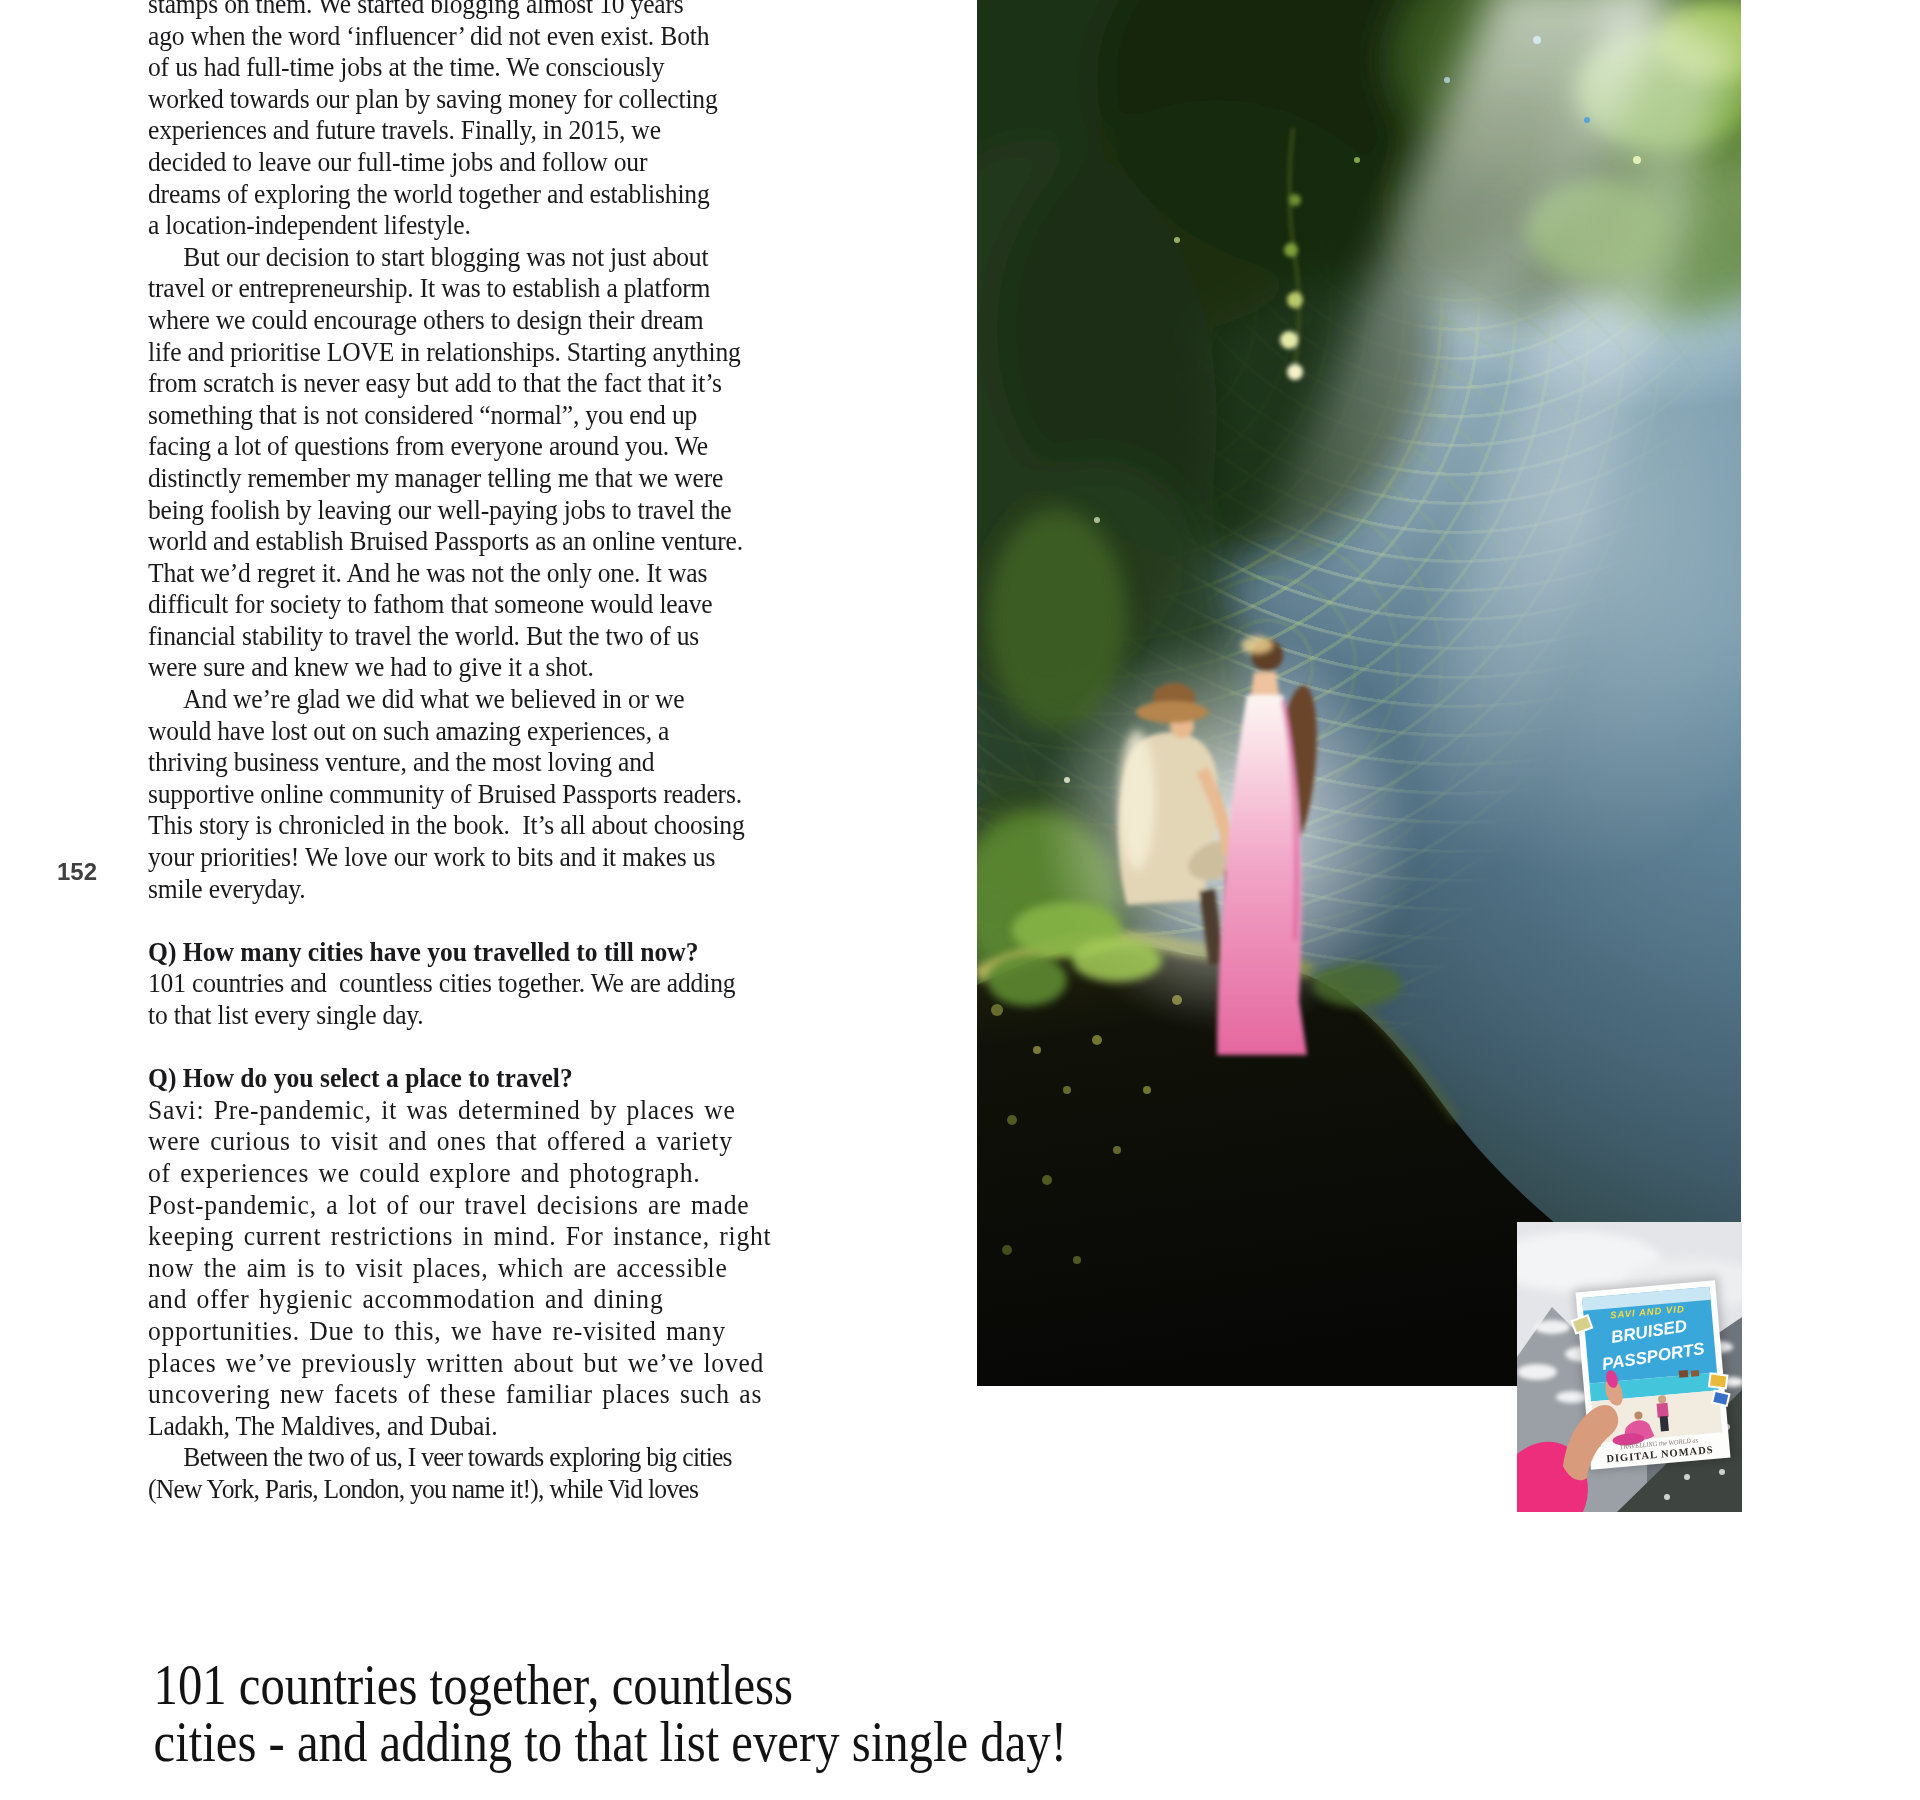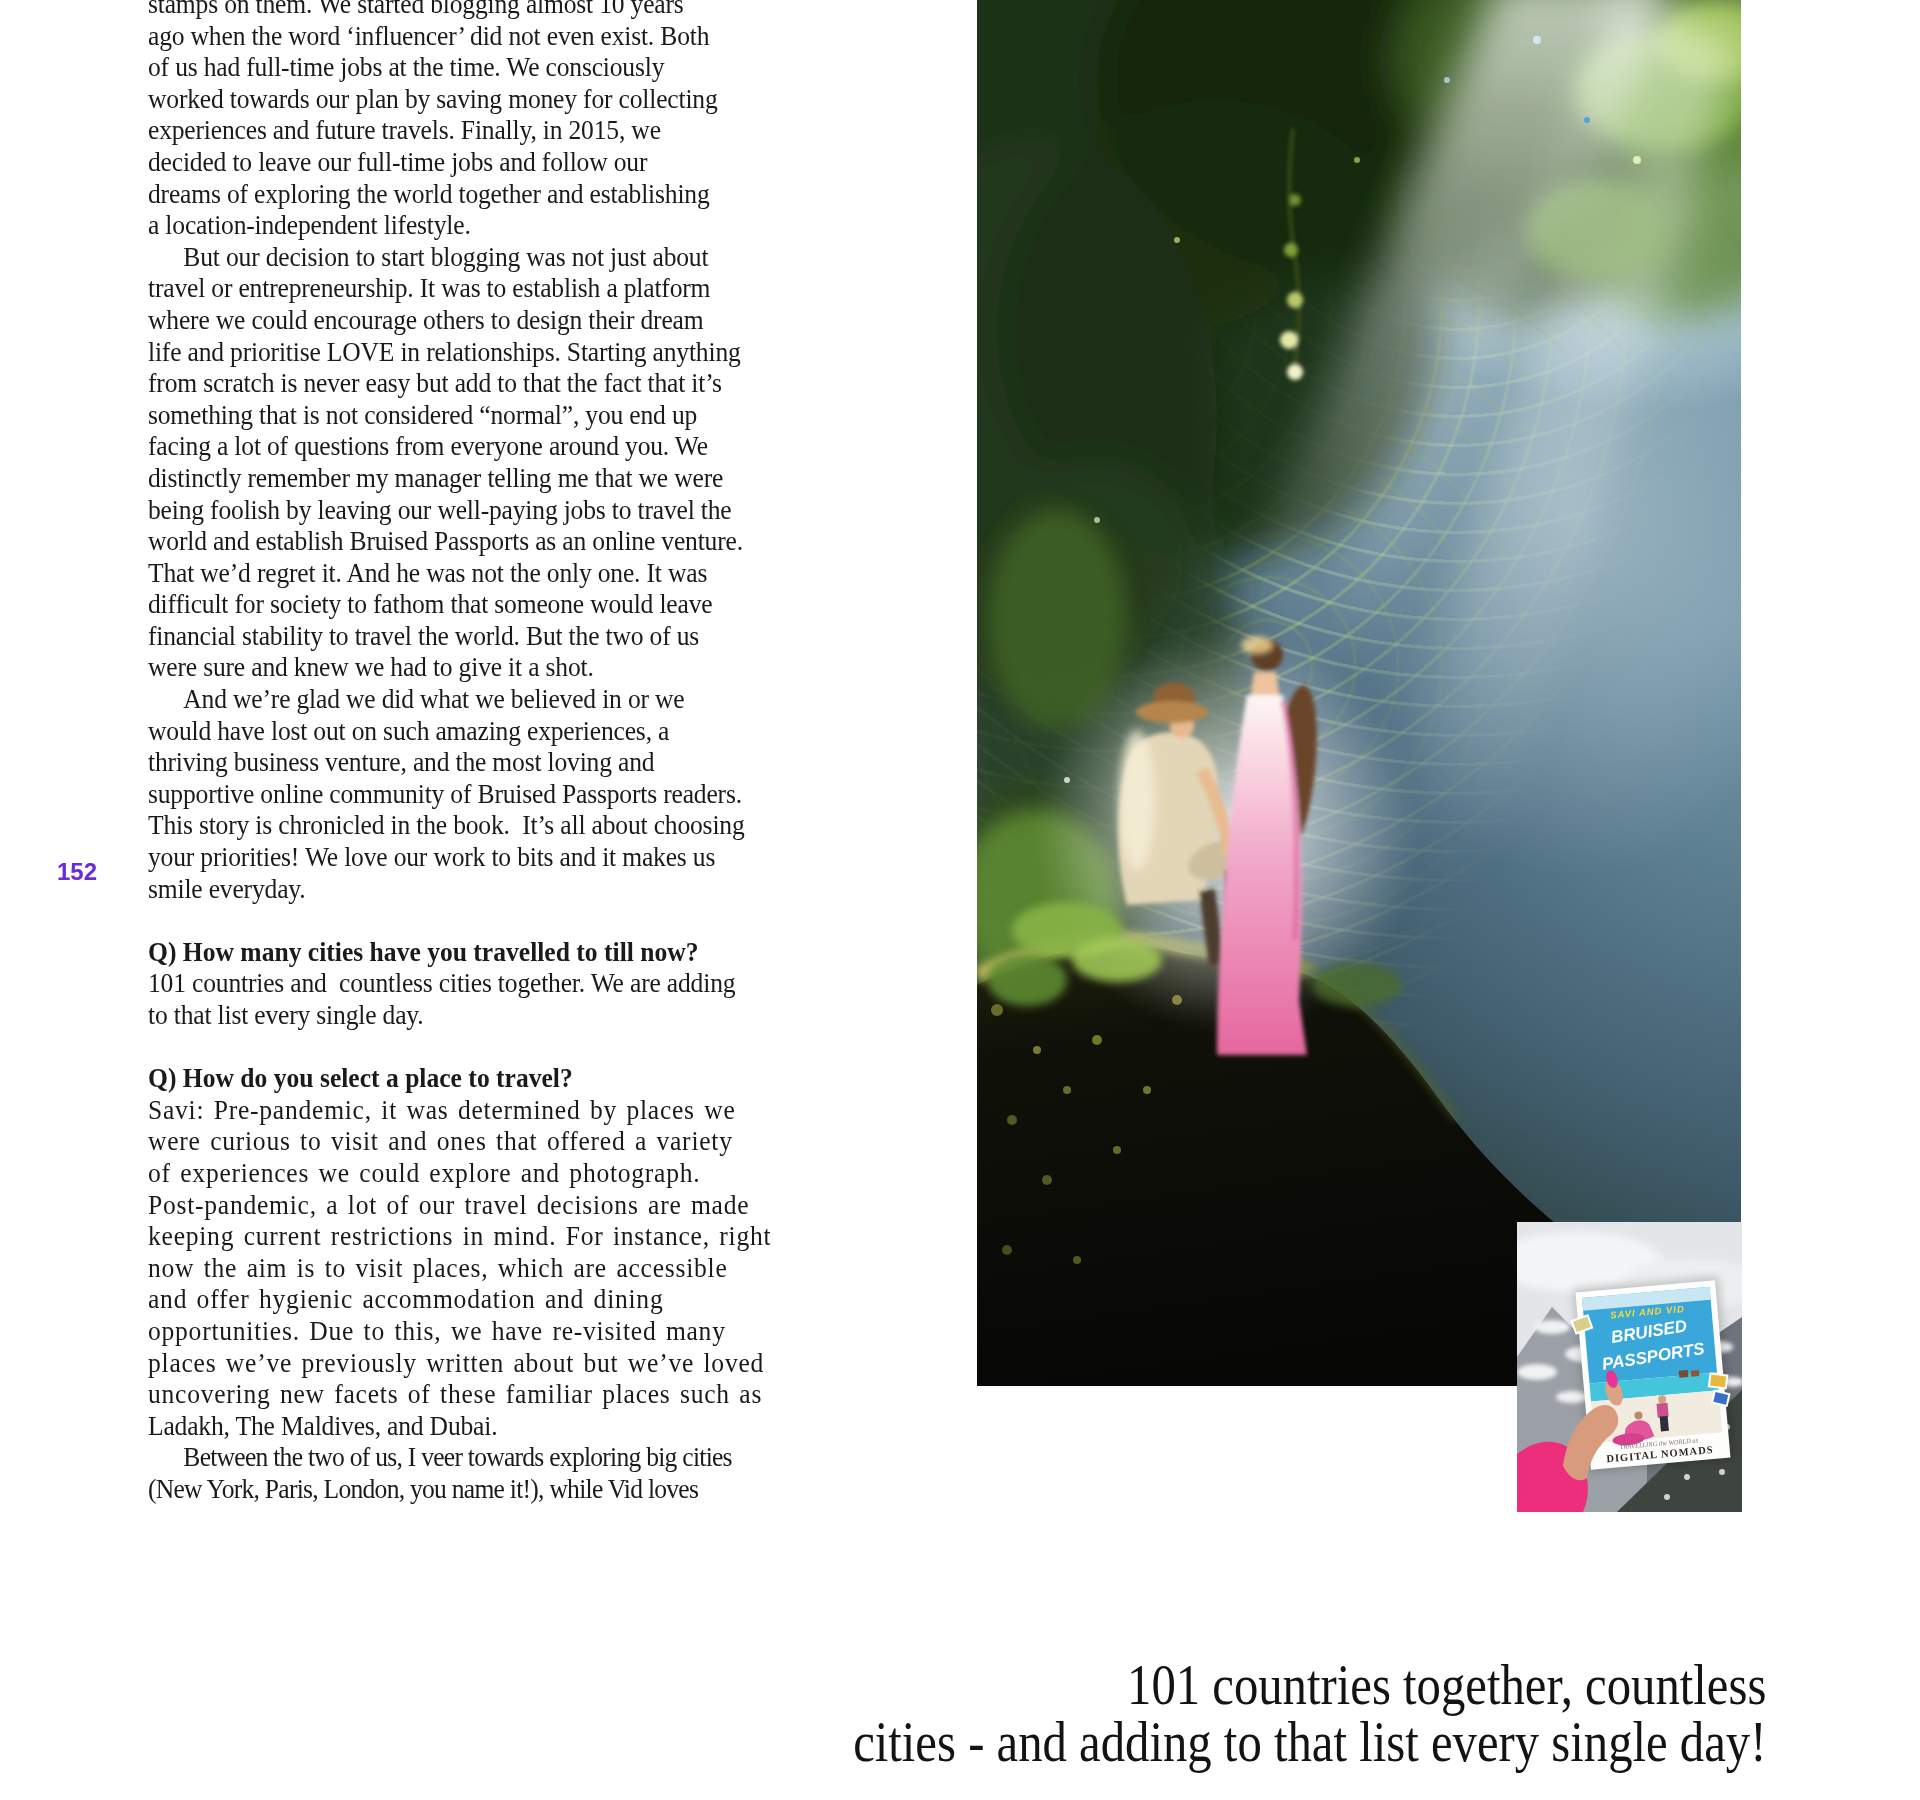--- a/index.html
+++ b/index.html
@@ -10,41 +10,41 @@
   
   .text-column{position:absolute;left:148px;top:-12px;width:880px;color:#1a1a1c;}
   .line{height:31.6px;line-height:31.6px;font-size:27.5px;white-space:pre;
         transform:scaleX(0.93);transform-origin:0 50%;letter-spacing:-0.2px;}
   .line.bold{font-weight:bold;letter-spacing:0;}
   .line.indent{padding-left:38px;}
   .line.wide{letter-spacing:0.8px;word-spacing:2.5px;}
   .line.tight{letter-spacing:-0.8px;}
 
   .page-number{position:absolute;left:57px;top:858px;font-family:"Liberation Sans",sans-serif;
-        font-weight:bold;font-size:24px;color:#6d28d9;}
+        font-weight:bold;font-size:24px;color:#404040;}
 
   
   .photo-main{position:absolute;left:977px;top:0;width:764px;height:1386px;overflow:hidden;background:#22331f;}
   .photo-base{position:absolute;inset:0;background:
     radial-gradient(ellipse 480px 400px at 88% 8%, #ffffff 0%, #edf6fa 28%, rgba(205,228,238,0.55) 52%, rgba(160,195,210,0) 75%),
     radial-gradient(ellipse 700px 900px at 100% 45%, rgba(136,173,190,0.55) 0%, rgba(96,136,155,0.30) 45%, rgba(96,136,155,0) 70%),
     linear-gradient(205deg,#a9c6d2 0%,#83a7b7 14%,#65899b 28%,#53758a 42%,#486579 55%,#3b5563 68%,#2e443f 82%,#22331f 94%,#1b2a16 100%);}
   .speckles{position:absolute;inset:0;background:
     repeating-radial-gradient(circle at 17% 22%, rgba(170,205,110,0.35) 0 3px, transparent 4px 37px),
     repeating-radial-gradient(circle at 63% 9%,  rgba(210,235,160,0.30) 0 2.5px, transparent 4px 29px),
     repeating-radial-gradient(circle at 38% 48%, rgba(120,160,80,0.25) 0 3px, transparent 5px 43px);
     -webkit-mask-image:linear-gradient(115deg,#000 0 42%,transparent 66%);
     mask-image:linear-gradient(115deg,#000 0 42%,transparent 66%);}
   .photo-svg{position:absolute;left:0;top:0;}
 
   
   .photo-inset{position:absolute;left:1517px;top:1222px;width:225px;height:290px;overflow:hidden;background:#e3e5e8;}
 
   
-  .pull-quote{position:absolute;left:0;top:1656px;width:1920px;text-align:right;color:#131313;}
+  .pull-quote{position:absolute;left:0;top:1656px;width:1920px;text-align:left;color:#131313;}
   .pq-line{font-size:58px;line-height:57px;transform:scaleX(0.84);transform-origin:50% 50%;}
 </style>
 </head>
 <body>
 
 <div class="page">
 
   <div class="page-number">152</div>
 
   <div class="text-column" id="text-column">

